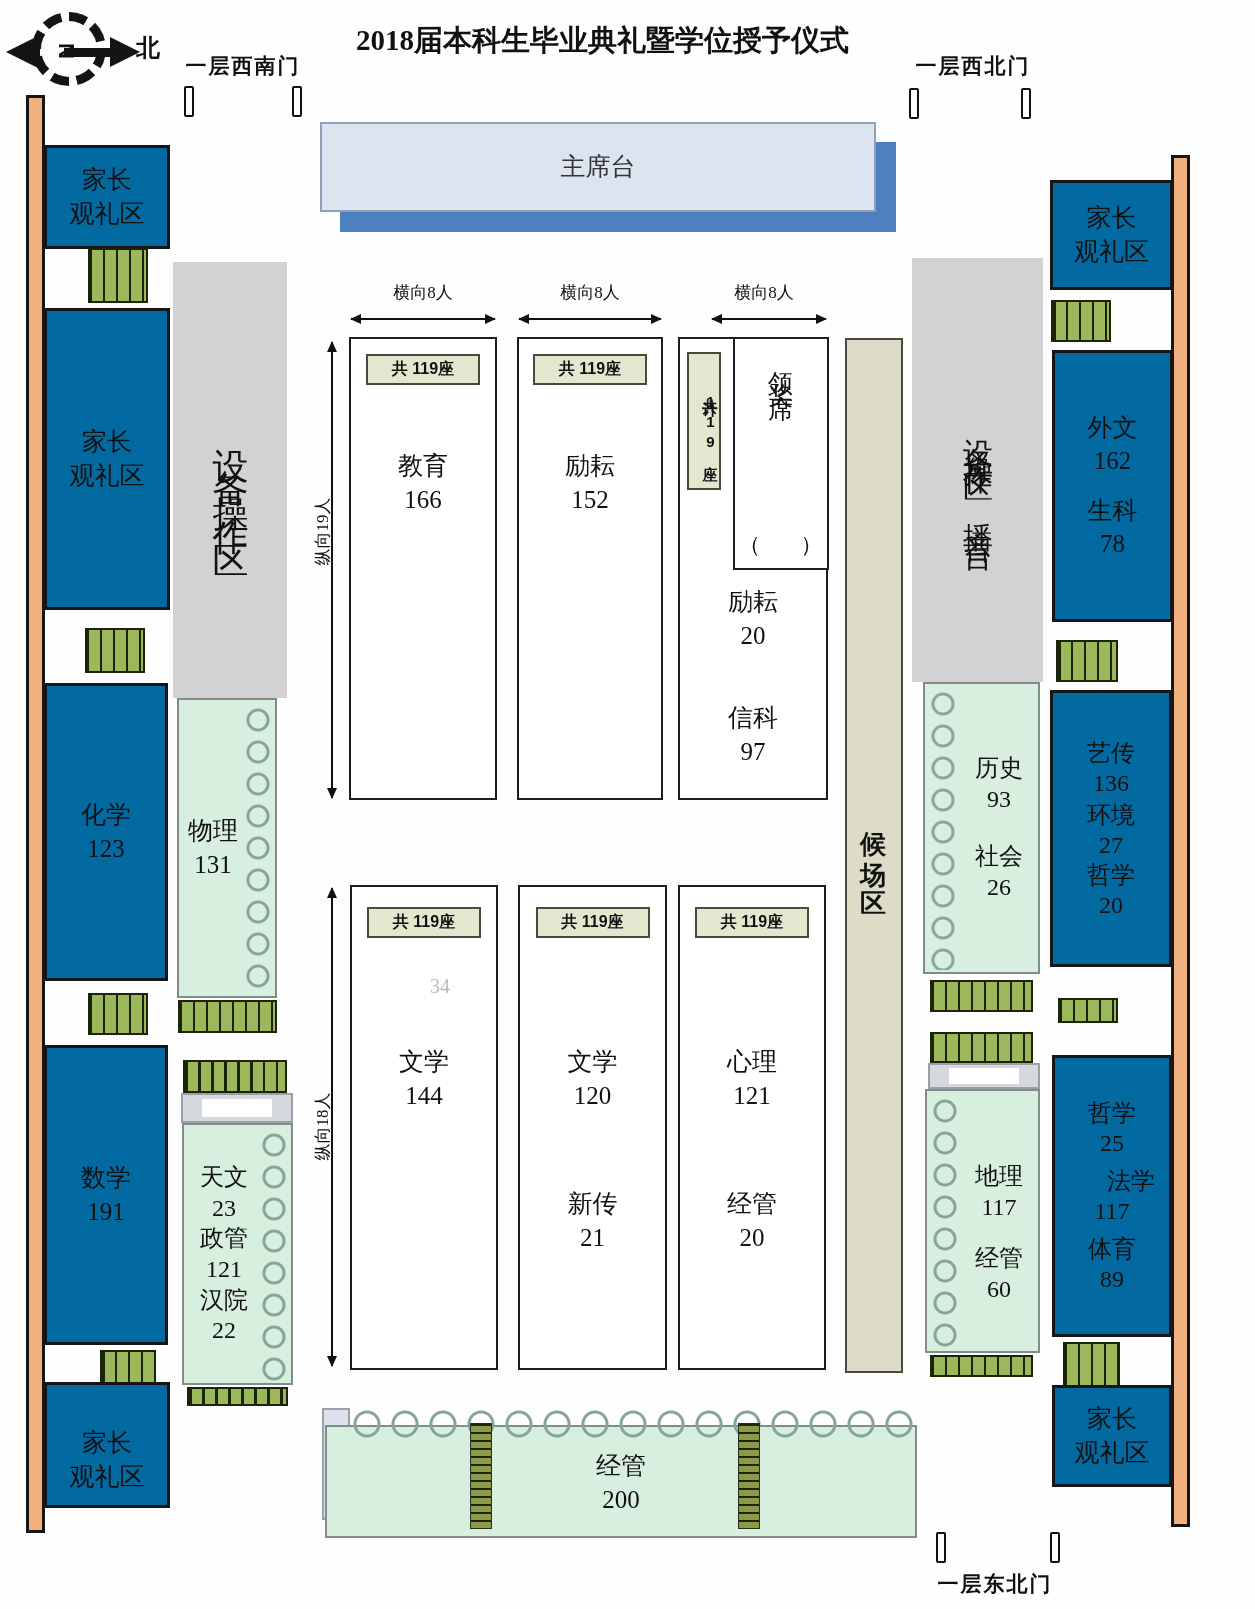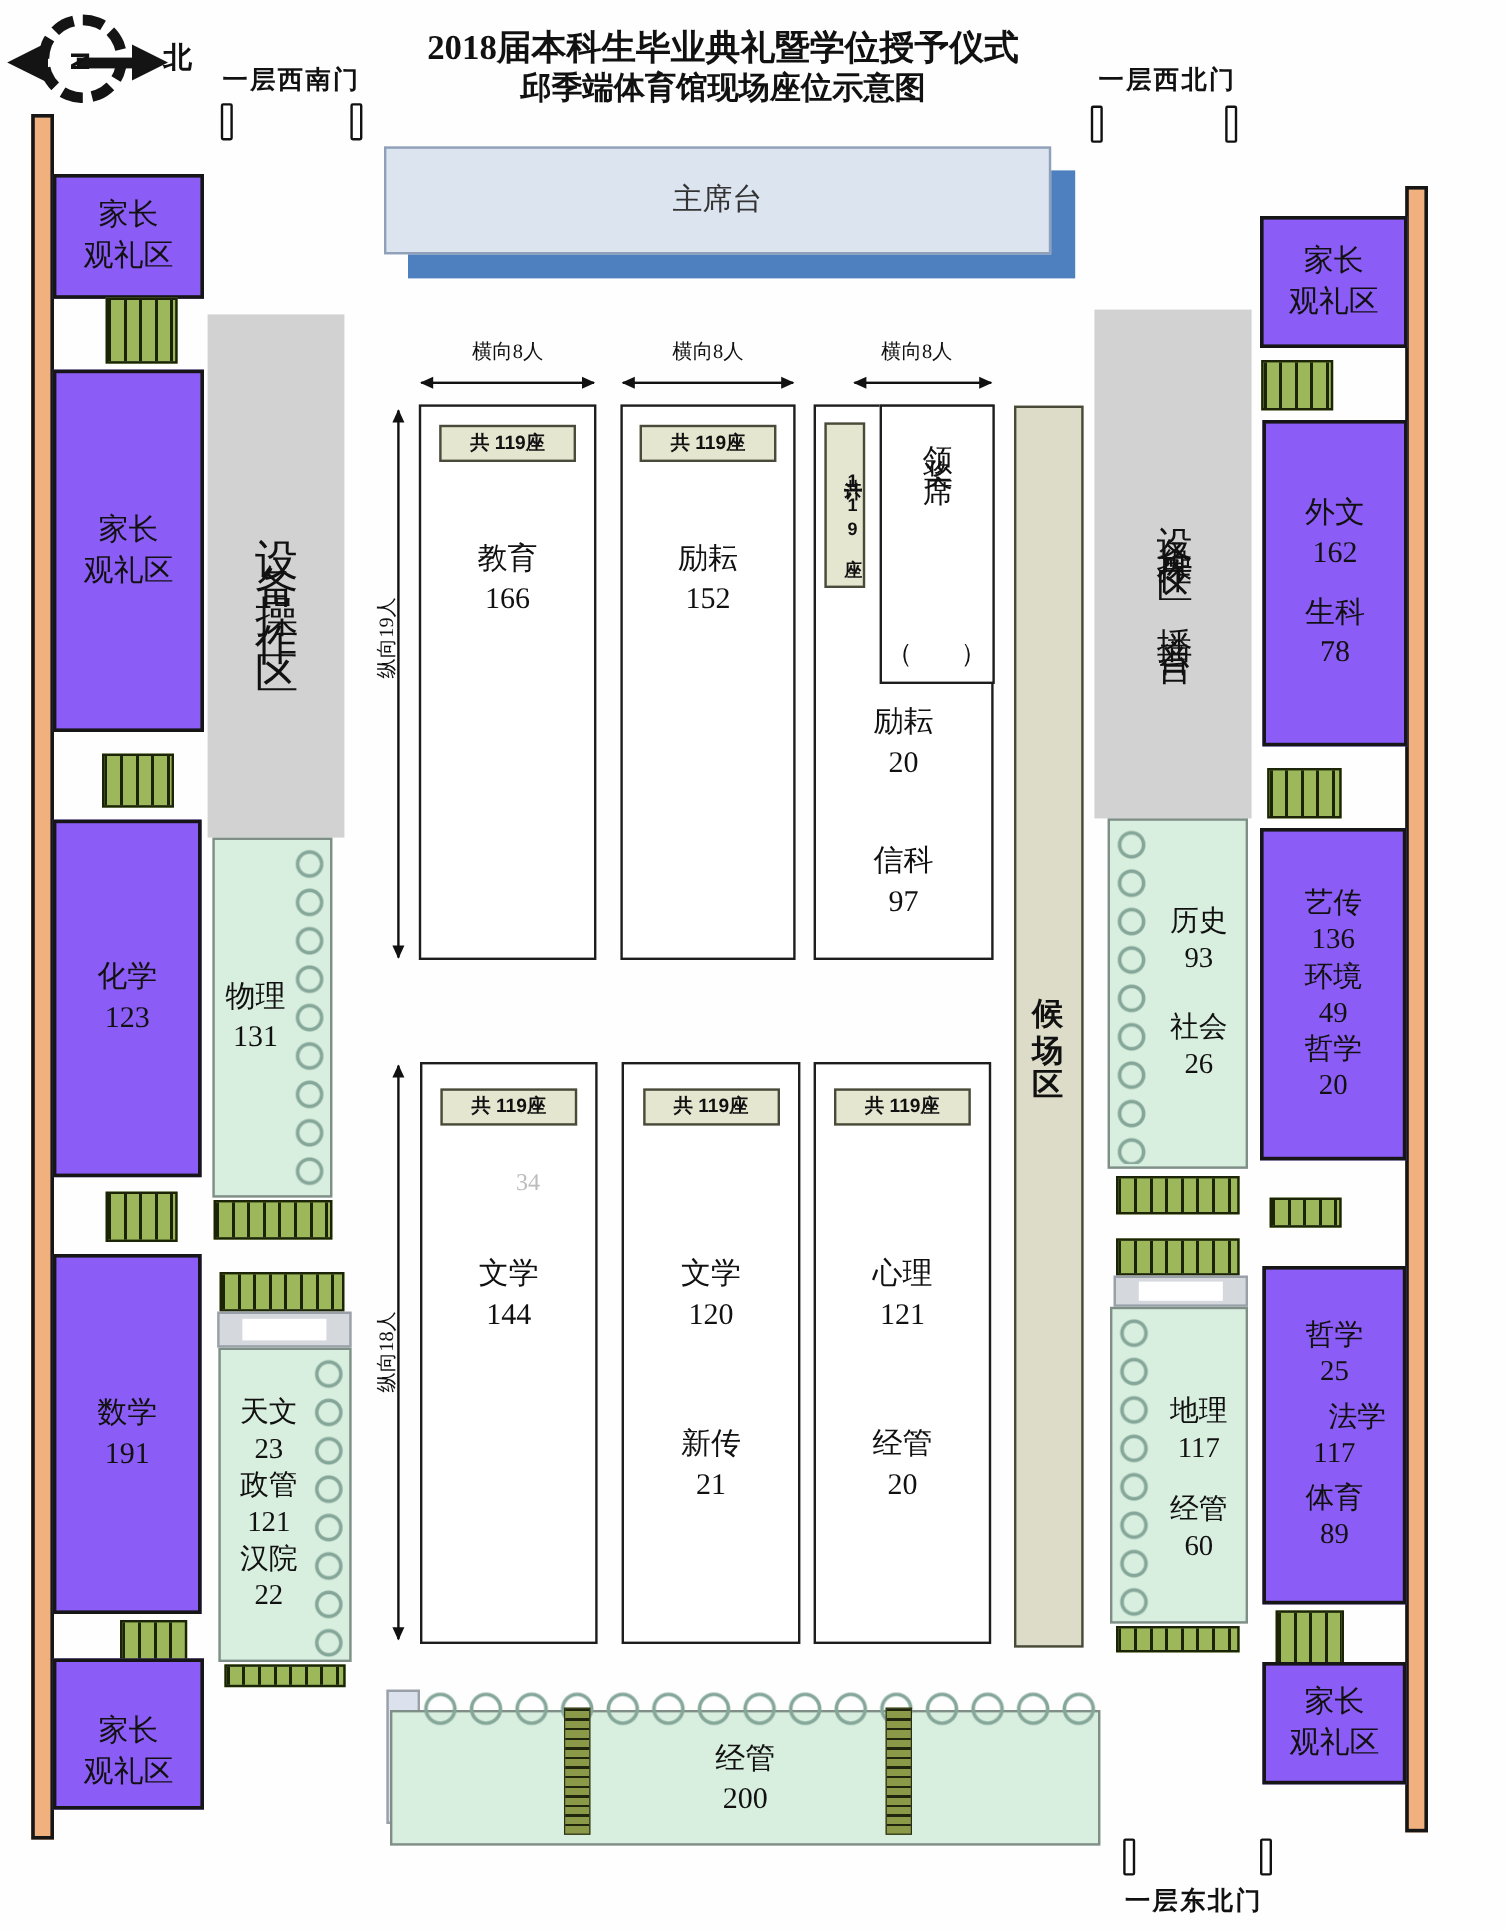--- a/index.html
+++ b/index.html
@@ -1,19 +1,19 @@
 <!DOCTYPE html>
 <html><head>
 <meta charset="utf-8">
 <style>
   html,body{margin:0;padding:0;background:#fff;}
   #canvas{position:relative;width:1255px;height:1609px;background:#fefefe;overflow:hidden;
           font-family:"Liberation Serif","DejaVu Serif",serif;color:#111;}
   .abs{position:absolute;box-sizing:border-box;}
-  .orange{background:#8b5cf6;border:3px solid #161616;}
+  .orange{background:#0369a1;border:3px solid #161616;}
   .wall{background:#f1b17e;border:3px solid #161616;}
   .seatbox{background:#d8eede;border:2px solid #7f8f87;}
   .whitecol{background:#fff;border:2.5px solid #1d1d1d;}
   .stairs{background:#9cb85a;border:2.5px solid #1c2408;
           background-image:repeating-linear-gradient(90deg,#1c2408 0 2.5px,rgba(0,0,0,0) 2.5px 13px);}
   .ladder{background:#8a9a48;border:1.5px solid #2a2f18;
           background-image:repeating-linear-gradient(180deg,#20250e 0 2px,rgba(0,0,0,0) 2px 8px);}
   .grayband{background:#d5d9de;border:2px solid #9aa0a8;}
   .grayband .inner{position:absolute;left:18%;top:15%;width:64%;height:70%;background:#fff;}
   .ops{background:#d2d2d2;}
@@ -45,21 +45,20 @@
             background-size:38px 100%;background-repeat:repeat-x;}
   .title{font-weight:bold;text-align:center;line-height:1.25;}
 </style>
 </head>
 <body>
 
 <div id="canvas">
 
   <div class="abs title" style="left:315px;top:22px;width:575px;">
     <div style="font-size:29px;">2018届本科生毕业典礼暨学位授予仪式</div>
-    <div style="font-size:26px;">邱季端体育馆现场座位示意图</div>
   </div>
 
   <div class="abs" style="left:6px;top:2px;width:160px;height:112px;">
     <div class="abs" style="left:26px;top:10px;width:74px;height:74px;border:9px dashed #141414;border-radius:50%;"></div>
     <div class="abs" style="left:0px;top:33px;width:0;height:0;border-top:17px solid transparent;border-bottom:17px solid transparent;border-right:34px solid #141414;"></div>
     <div class="abs" style="left:58px;top:46px;width:50px;height:9px;background:#141414;"></div>
     <div class="abs" style="left:104px;top:35px;width:0;height:0;border-top:15px solid transparent;border-bottom:15px solid transparent;border-left:30px solid #141414;"></div>
     <div class="abs heiti" style="left:52px;top:36px;font-size:22px;transform:rotate(90deg);">N</div>
     <div class="abs heiti" style="left:130px;top:30px;font-size:24px;">北</div>
   </div>
@@ -265,21 +264,21 @@
     <div class="zl">外文</div>
     <div class="zl">162</div>
     <div class="zl" style="margin-top:18px;">生科</div>
     <div class="zl">78</div>
   </div>
   <div class="abs stairs" style="left:1056px;top:640px;width:62px;height:42px;"></div>
   <div class="abs orange zlabel" style="left:1050px;top:690px;width:122px;height:277px;font-size:24px;line-height:1.25;">
     <div class="zl">艺传</div>
     <div class="zl">136</div>
     <div class="zl" style="margin-top:2px;">环境</div>
-    <div class="zl">49</div>
+    <div class="zl">27</div>
     <div class="zl">哲学</div>
     <div class="zl">20</div>
   </div>
   <div class="abs stairs" style="left:1058px;top:998px;width:60px;height:25px;"></div>
   <div class="abs orange zlabel" style="left:1052px;top:1055px;width:120px;height:282px;font-size:24px;line-height:1.25;">
     <div class="zl">哲学</div>
     <div class="zl">25</div>
     <div class="zl" style="margin-top:8px;margin-left:38px;">法学</div>
     <div class="zl">117</div>
     <div class="zl" style="margin-top:8px;">体育</div>

